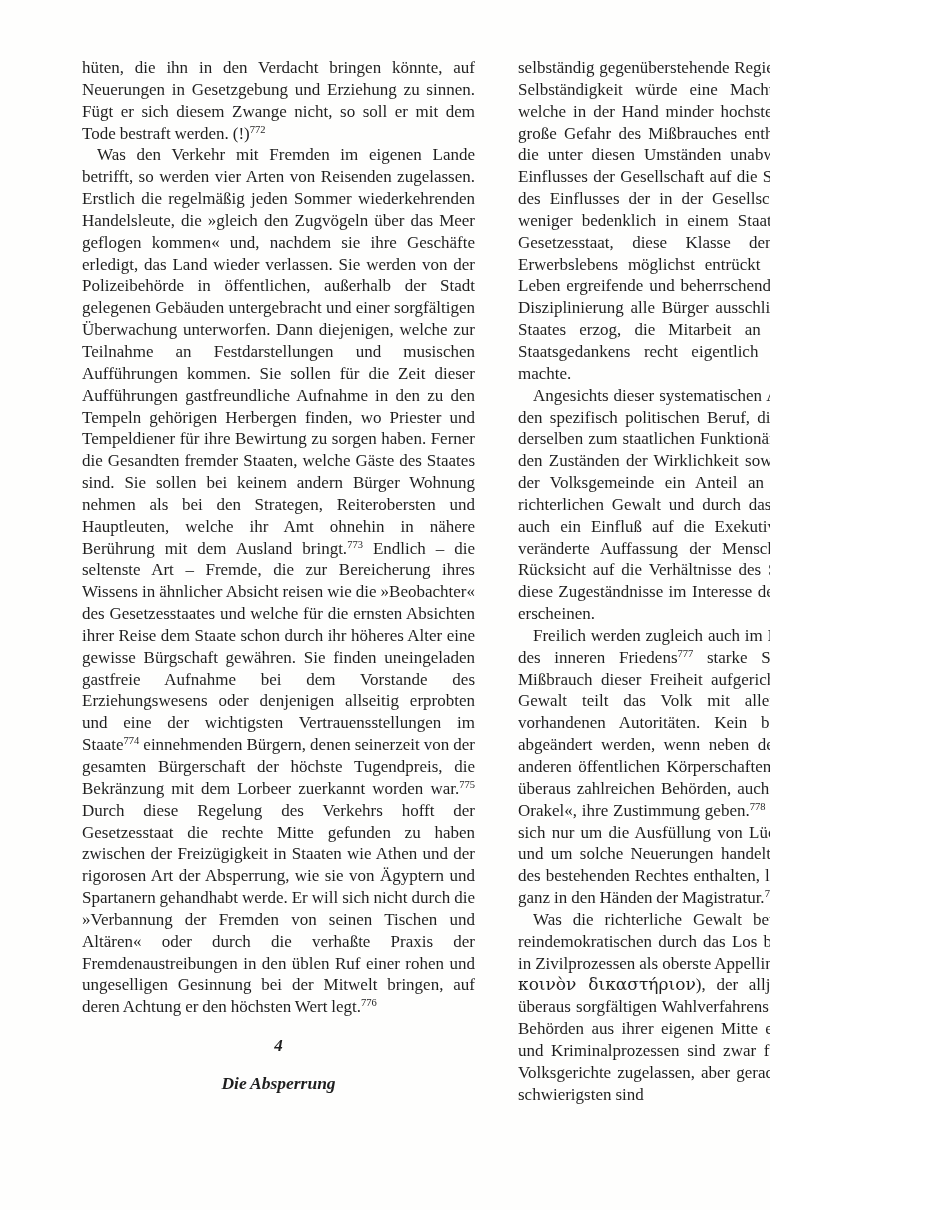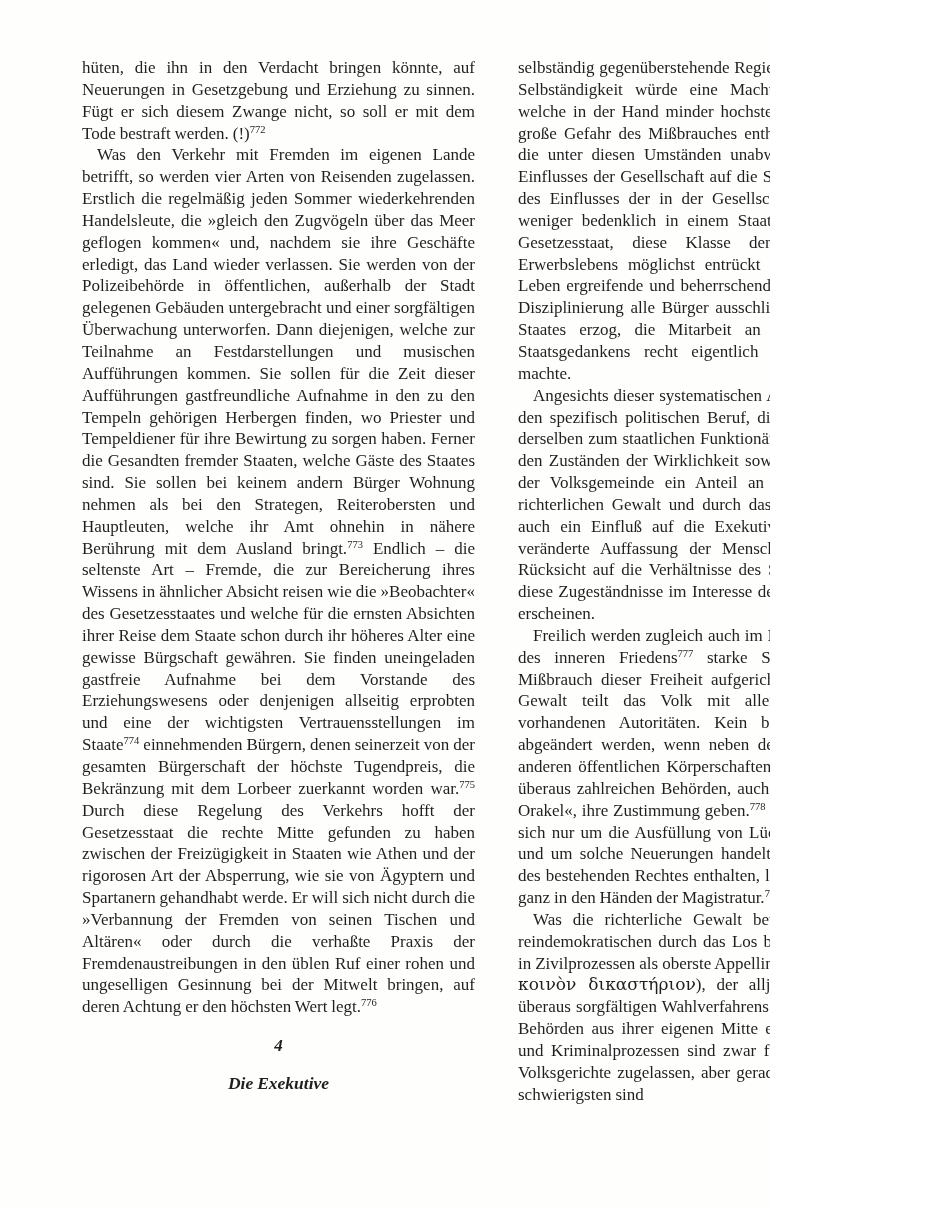--- a/index.html
+++ b/index.html
@@ -61,21 +61,21 @@
 </style>
 </head>
 <body>
 
 <div class="page" lang="de">
 
   <div class="column column-left">
     <p class="para">hüten, die ihn in den Verdacht bringen könnte, auf Neuerungen in Gesetzgebung und Erziehung zu sinnen. Fügt er sich diesem Zwange nicht, so soll er mit dem Tode bestraft werden. (!)<sup>772</sup></p>
     <p class="para indent">Was den Verkehr mit Fremden im eigenen Lande betrifft, so werden vier Arten von Reisenden zugelassen. Erstlich die regelmäßig jeden Sommer wiederkehrenden Handelsleute, die »gleich den Zugvögeln über das Meer geflogen kommen« und, nachdem sie ihre Geschäfte erledigt, das Land wieder verlassen. Sie werden von der Polizeibehörde in öffentlichen, außerhalb der Stadt gelegenen Gebäuden untergebracht und einer sorgfältigen Überwachung unterworfen. Dann diejenigen, welche zur Teilnahme an Festdarstellungen und musischen Aufführungen kommen. Sie sollen für die Zeit dieser Aufführungen gastfreundliche Aufnahme in den zu den Tempeln gehörigen Herbergen finden, wo Priester und Tempeldiener für ihre Bewirtung zu sorgen haben. Ferner die Gesandten fremder Staaten, welche Gäste des Staates sind. Sie sollen bei keinem andern Bürger Wohnung nehmen als bei den Strategen, Reiterobersten und Hauptleuten, welche ihr Amt ohnehin in nähere Berührung mit dem Ausland bringt.<sup>773</sup> Endlich – die seltenste Art – Fremde, die zur Bereicherung ihres Wissens in ähnlicher Absicht reisen wie die »Beobachter« des Gesetzesstaates und welche für die ernsten Absichten ihrer Reise dem Staate schon durch ihr höheres Alter eine gewisse Bürgschaft gewähren. Sie finden uneingeladen gastfreie Aufnahme bei dem Vorstande des Erziehungswesens oder denjenigen allseitig erprobten und eine der wichtigsten Vertrauensstellungen im Staate<sup>774</sup> einnehmenden Bürgern, denen seinerzeit von der gesamten Bürgerschaft der höchste Tugendpreis, die Bekränzung mit dem Lorbeer zuerkannt worden war.<sup>775</sup> Durch diese Regelung des Verkehrs hofft der Gesetzesstaat die rechte Mitte gefunden zu haben zwischen der Freizügigkeit in Staaten wie Athen und der rigorosen Art der Absperrung, wie sie von Ägyptern und Spartanern gehandhabt werde. Er will sich nicht durch die »Verbannung der Fremden von seinen Tischen und Altären« oder durch die verhaßte Praxis der Fremdenaustreibungen in den üblen Ruf einer rohen und ungeselligen Gesinnung bei der Mitwelt bringen, auf deren Achtung er den höchsten Wert legt.<sup>776</sup></p>
     <div class="section-number">4</div>
-    <div class="section-title">Die Exekutive</div>
+    <div class="section-title">Die Absperrung</div>
   </div>
 
   <div class="column column-right">
     <p class="para">selbständig gegenüberstehende Regierungsgewalt. Diese ideale Selbständigkeit würde eine Machtfülle in sich schließen, welche in der Hand minder hochstehender Geister eine allzu große Gefahr des Mißbrauches enthielte. Anderseits erschien die unter diesen Umständen unabweisliche Verstärkung des Einflusses der Gesellschaft auf die Staatsgewalt oder vielmehr des Einflusses der in der Gesellschaft herrschenden Klasse weniger bedenklich in einem Staatswesen, in dem, wie im Gesetzesstaat, diese Klasse dem Interessenkampf des Erwerbslebens möglichst entrückt war, wo eine das ganze Leben ergreifende und beherrschende staatliche Schulung und Disziplinierung alle Bürger ausschließlich für den Dienst des Staates erzog, die Mitarbeit an der Verwirklichung des Staatsgedankens recht eigentlich zu ihrer Lebensaufgabe machte.</p>
     <p class="para indent">Angesichts dieser systematischen Anpassung aller Bürger an den spezifisch politischen Beruf, die im Grunde einen <em>jeden</em> derselben zum staatlichen Funktionär erhob, glaubte Plato sich den Zuständen der Wirklichkeit soweit nähern zu dürfen, daß der Volksgemeinde ein Anteil an der gesetzgebenden und richterlichen Gewalt und durch das Recht der Beamtenwahl auch ein Einfluß auf die Exekutive eingeräumt wird. Die veränderte Auffassung der Menschen und Dinge und die Rücksicht auf die Verhältnisse des Stadtstaates läßt ihm jetzt diese Zugeständnisse im Interesse der »Freiheit« unabweislich erscheinen.</p>
     <p class="para indent">Freilich werden zugleich auch im Interesse der Ordnung und des inneren Friedens<sup>777</sup> starke Schutzwehren gegen den Mißbrauch dieser Freiheit aufgerichtet. Seine gesetzgebende Gewalt teilt das Volk mit allen im Staate überhaupt vorhandenen Autoritäten. Kein bestehendes Gesetz kann abgeändert werden, wenn neben dem Volke nicht auch alle anderen öffentlichen Körperschaften, alle in diesem Staate so überaus zahlreichen Behörden, auch die geistlichen, d.h. »alle Orakel«, ihre Zustimmung geben.<sup>778</sup> Ja in all den Fällen, wo es sich nur um die Ausfüllung von Lücken in der Gesetzgebung und um solche Neuerungen handelt, welche keine Änderung des bestehenden Rechtes enthalten, liegt die legislative Gewalt ganz in den Händen der Magistratur.<sup>779</sup></p>
     <p class="para indent">Was die richterliche Gewalt betrifft, so steht über den reindemokratischen durch das Los bestellten Bezirksgerichten in Zivilprozessen als oberste Appellinstanz ein Gerichtshof (das <span class="greek">κοινὸν δικαστήριον</span>), der alljährlich auf Grund eines überaus sorgfältigen Wahlverfahrens von den Mitgliedern aller Behörden aus ihrer eigenen Mitte ernannt wird.<sup>780</sup> In Staats- und Kriminalprozessen sind zwar für eine Reihe von Fällen Volksgerichte zugelassen, aber gerade für die wichtigsten und schwierigsten sind</p>
   </div>
 
   <div class="page-number">347</div>

